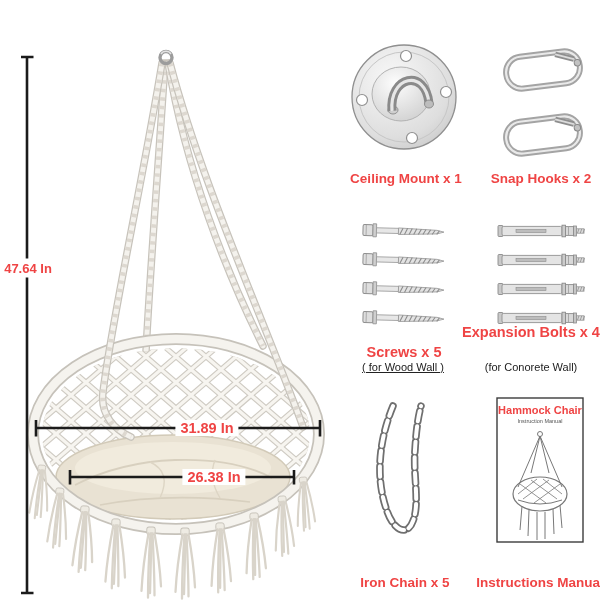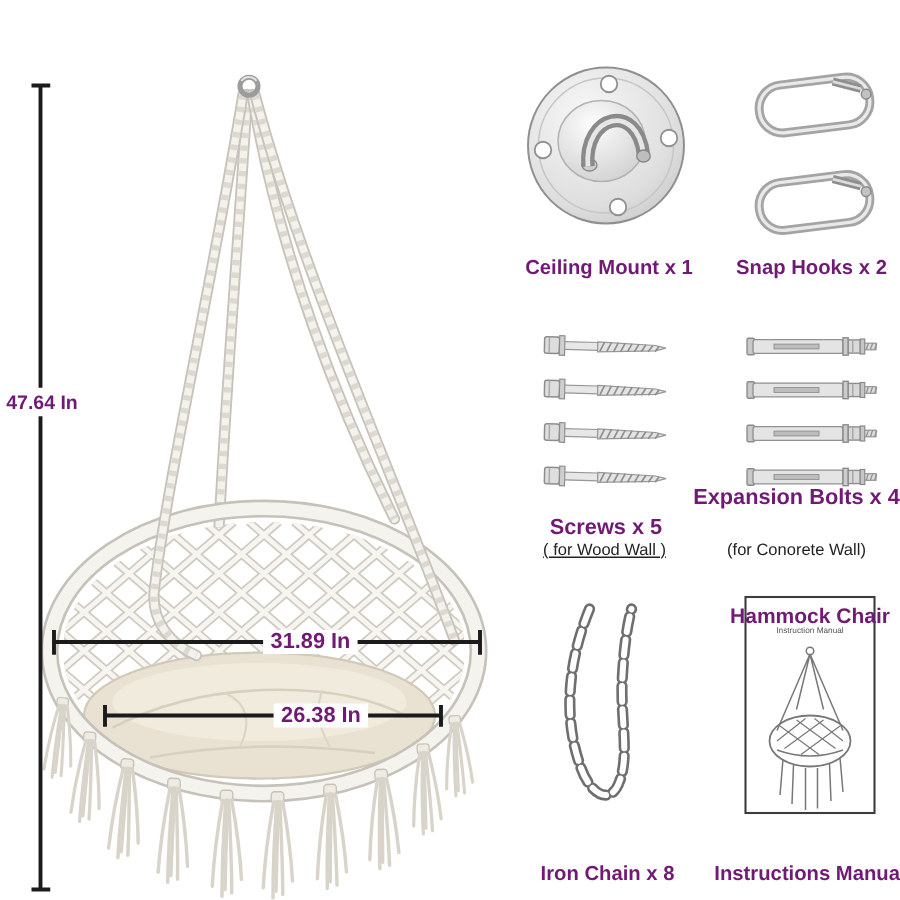--- a/index.html
+++ b/index.html
@@ -3,27 +3,27 @@
 <meta charset="utf-8">
 <style>
   html,body{margin:0;padding:0;background:#ffffff;}
   .stage{position:relative;width:600px;height:600px;background:#ffffff;overflow:hidden;
          font-family:"Liberation Sans", sans-serif;color:#161616;}
   .hdr{position:absolute;left:20px;top:5px;width:320px;height:42px;background:#8a7e75;
        border:1px solid #7c7066;display:flex;align-items:center;justify-content:center;}
   .hdr span{color:#ffffff;font-size:22px;font-weight:bold;letter-spacing:1px;white-space:nowrap;}
   svg{position:absolute;left:0;top:0;}
   .lbl{position:absolute;transform:translate(-50%,-50%);white-space:nowrap;
-       font-weight:bold;color:#701a75;}
+       font-weight:bold;color:#ef4444;}
   .dim{background:#ffffff;padding:0 5px;font-size:14.5px;margin-left:29px;}
   .dimv{background:#ffffff;padding:2px 1px;font-size:13px;}
   .cap{font-size:13.5px;}
   .cap2{font-size:14.5px;}
   .note{font-weight:500;font-size:11px;color:#222;}
-  .mtitle{font-size:14px;}
+  .mtitle{font-size:11px;}
   .msub{font-weight:normal;font-size:5.5px;color:#555;}
   .tas{stroke:#d9d4ca;stroke-width:2.3;fill:none;stroke-linecap:round;}
   .ropeO{stroke:#c7c3bb;stroke-width:7.5;fill:none;stroke-linecap:round;}
   .ropeI{stroke:#f4f2ed;stroke-width:5px;fill:none;stroke-linecap:round;}
   .ropeT{stroke:#ddd8d0;stroke-width:5px;fill:none;stroke-dasharray:3.5 5;}
   .dimln{stroke:#1b1b1b;stroke-width:2.6;fill:none;}
   .mini{stroke:#787878;fill:none;}
 </style>
 </head>
 <body>
@@ -214,16 +214,16 @@
   <div class="lbl cap" style="left:541px;top:178px;">Snap Hooks x 2</div>
 
   <div class="lbl cap2" style="left:404px;top:352px;">Screws x 5</div>
   <div class="lbl note" style="left:403px;top:367px;text-decoration:underline;">( for Wood Wall )</div>
   <div class="lbl cap2" style="left:531px;top:332px;">Expansion Bolts x 4</div>
   <div class="lbl note" style="left:531px;top:367px;">(for Conorete Wall)</div>
 
   <div class="lbl mtitle" style="left:540px;top:410px;">Hammock Chair</div>
   <div class="lbl msub" style="left:540px;top:421px;">Instruction Manual</div>
 
-  <div class="lbl cap" style="left:405px;top:582px;">Iron Chain x 8</div>
+  <div class="lbl cap" style="left:405px;top:582px;">Iron Chain x 5</div>
   <div class="lbl cap" style="left:540px;top:582px;">Instructions Manual</div>
 
 </div>
 
 </body></html>

